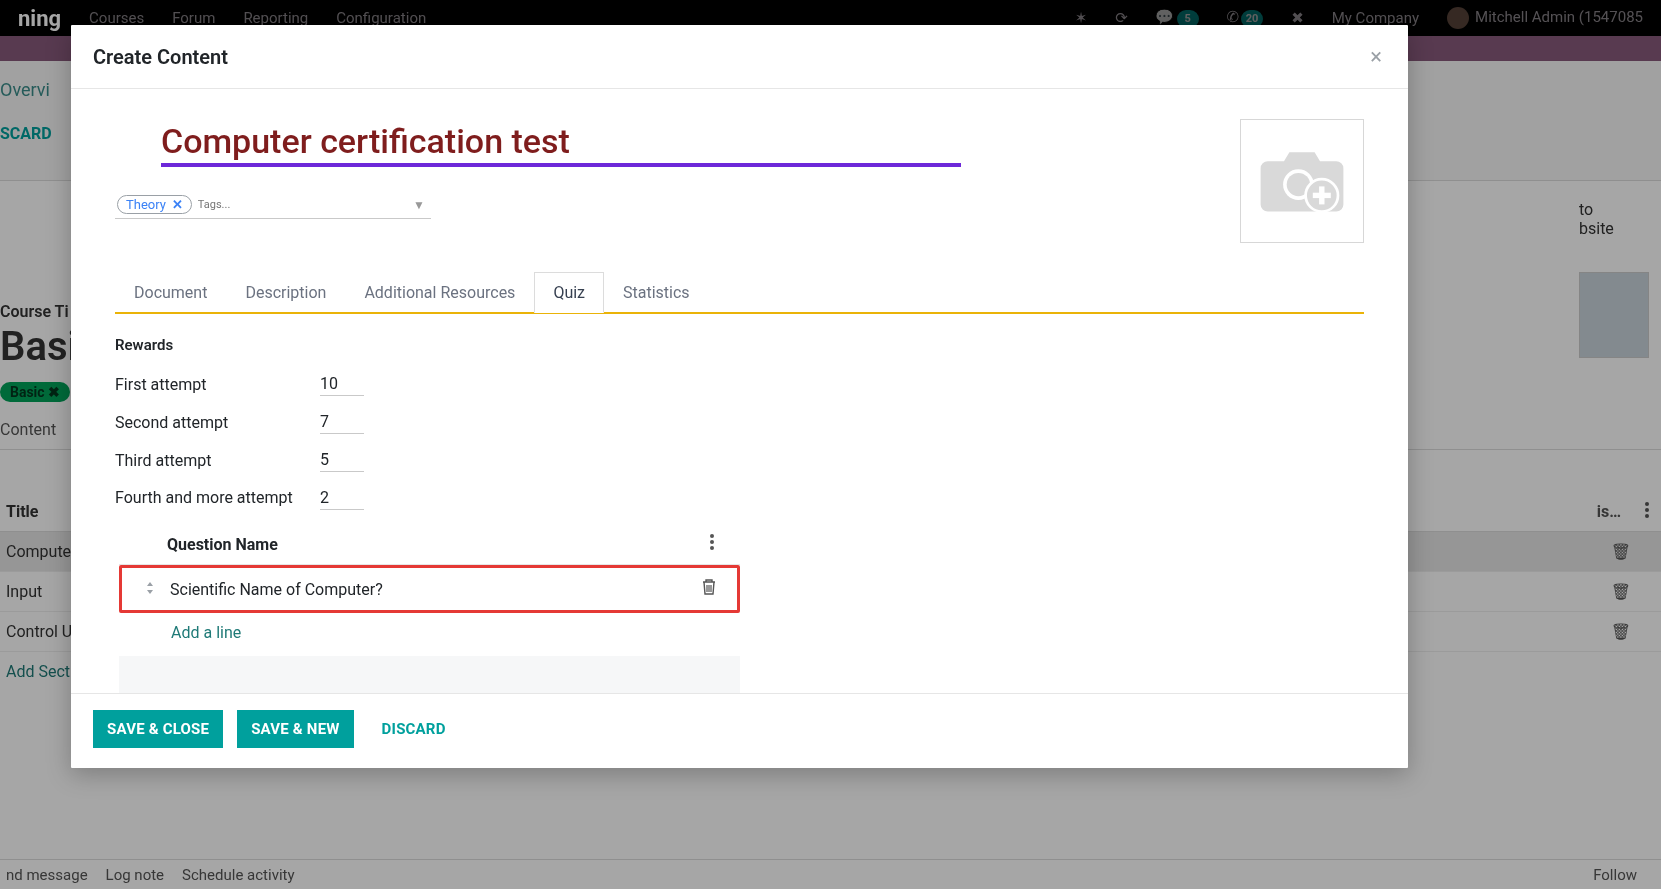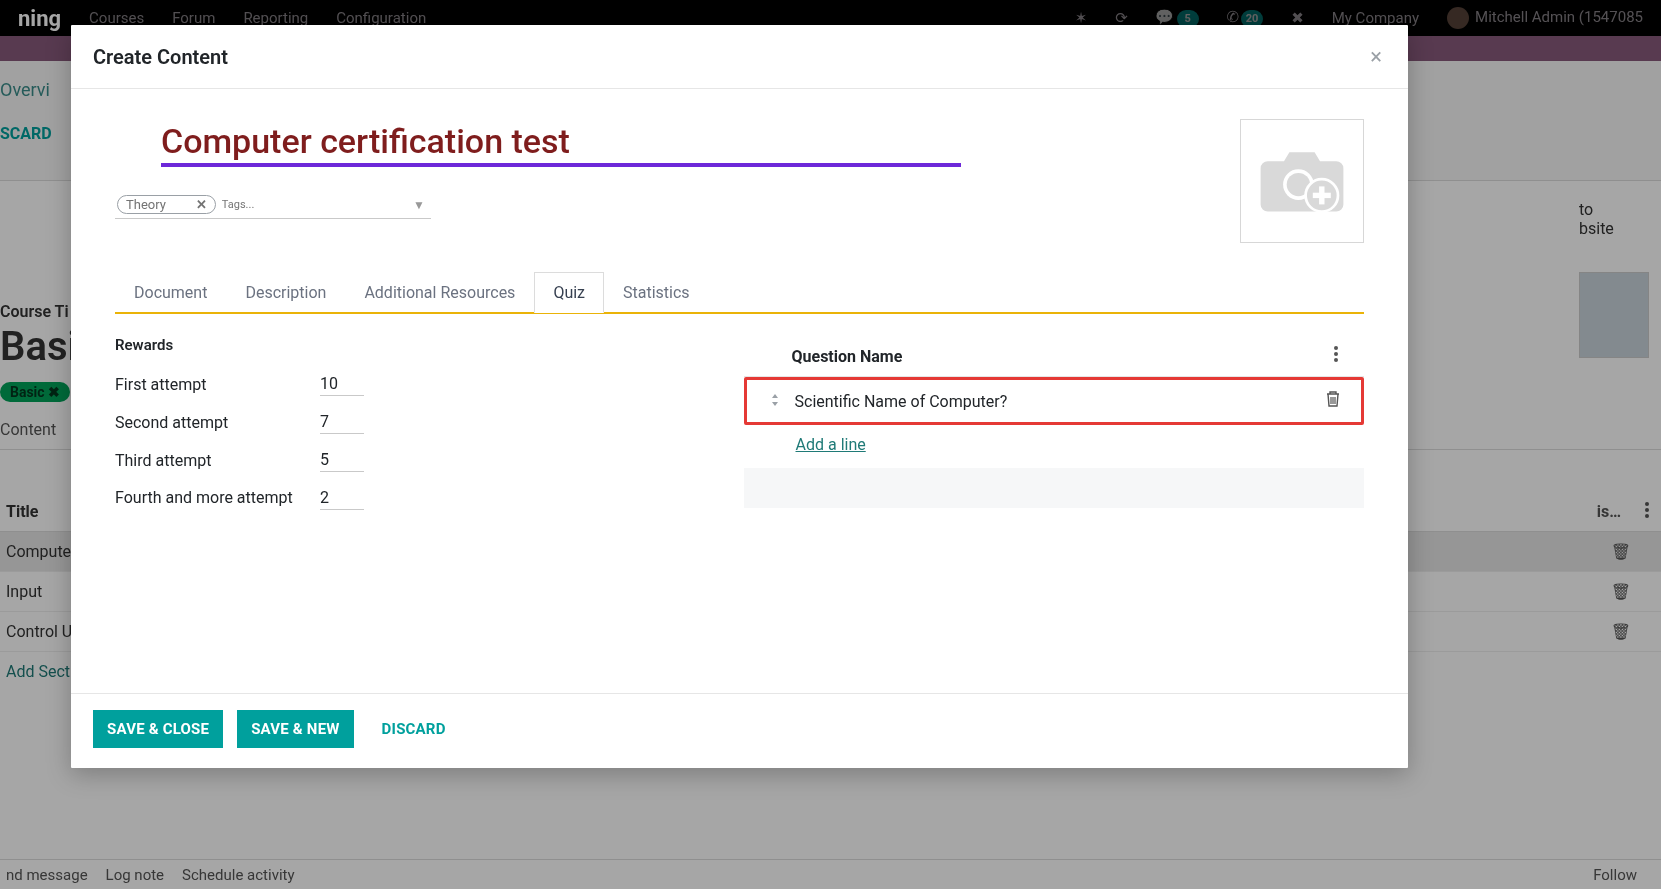--- a/index.html
+++ b/index.html
@@ -46,49 +46,49 @@
 .modal-header h2 { font-size: 20px; font-weight: 600; color: #212529; }
 .modal-header .close { margin-left: auto; font-size: 22px; color: #9aa0a6; cursor: pointer; padding: 4px; line-height: 1; }
 
 .modal-body { flex: 1; overflow: auto; padding: 28px 44px 8px 44px; position: relative; }
 
 .content-top { display: flex; }
 .content-left { flex: 1; padding-right: 24px; }
 .content-title-label { font-size: 15px; font-weight: 600; color: #212529; margin-bottom: 6px; }
 .content-title-input { font-size: 34px; font-weight: 500; color: #7f1d1d; border: none; border-bottom: 4px solid #6d28d9; width: 800px; padding: 4px 0 2px 0; outline: none; background: transparent; margin-bottom: 26px; margin-left: 46px; }
 .tagbox { display: inline-flex; align-items: center; border-bottom: 1px solid #c9c9c9; width: 316px; padding: 2px 2px 4px 2px; }
-.tag-chip { display: inline-flex; align-items: center; border: 1px solid #9aa0a6; color: #737373; border-radius: 12px; padding: 1px 8px; font-size: 13px; margin-right: 6px; gap: 24px; }
+.tag-chip { display: inline-flex; align-items: center; border: 1px solid #9aa0a6; color: #3b82f6; border-radius: 12px; padding: 1px 8px; font-size: 13px; margin-right: 6px; }
 .tag-chip .x { margin-left: 6px; font-weight: 700; cursor: pointer; }
 .tag-input { border: none; outline: none; background: transparent; color: #999; font-size: 11px; flex: 1; }
 .tag-caret { color: #999; font-size: 12px; padding: 0 4px; }
 
 .image-box { width: 124px; height: 124px; border: 1px solid #d7d7d7; background: #fff; display: flex; align-items: center; justify-content: center; position: relative; margin-top: 2px; }
 .image-box svg { width: 90px; height: 76px; }
 
 .tabs { display: flex; margin-top: 28px; border-bottom: 2px solid #eab308; }
 .tab { padding: 10px 18px; font-size: 16px; color: #6b7280; cursor: pointer; border: 1px solid transparent; border-bottom: none; position: relative; top: 1px; }
 .tab.active { color: #374151; border-color: #dcdcdc; background: #fff; border-bottom: 1px solid #fff; }
 
-.quiz-area { display: flex; margin-top: 22px; }
+.quiz-area { display: flex; margin-top: 22px; flex-direction: column; }
 .quiz-left { width: 50%; padding-right: 24px; }
 .quiz-right { width: 50%; padding-left: 4px; }
 .section-title { font-size: 15px; font-weight: 600; color: #212529; margin-bottom: 18px; }
 .reward-row { display: flex; align-items: center; margin-bottom: 14px; }
 .reward-row label { width: 205px; font-size: 16px; color: #212529; }
 .reward-row input { width: 44px; border: none; border-bottom: 1px solid #c9c9c9; font-size: 16px; color: #212529; outline: none; background: transparent; padding: 2px 0; }
 
 .q-header { display: flex; align-items: center; padding: 10px 8px; border-bottom: 1px solid #e6e6e6; font-weight: 700; color: #212529; font-size: 16px; }
 .q-col-handle { width: 40px; }
 .q-col-name { flex: 1; }
 .q-col-actions { width: 40px; text-align: center; }
 .q-row { display: flex; align-items: center; padding: 10px 8px; font-size: 16px; color: #212529; }
 .q-row.hl { border: 3px solid #e53935; border-radius: 2px; }
 .q-handle svg { width: 14px; height: 14px; }
 .q-trash svg { width: 16px; height: 18px; }
-.q-add { color: #1f7a77; font-size: 16px; padding: 10px 8px 10px 52px; cursor: pointer; text-decoration: underline; }
+.q-add { color: #1f7a77; font-size: 16px; padding: 10px 8px 10px 52px; cursor: pointer; }
 .q-ghost { height: 40px; background: #f6f7f8; margin-top: 4px; }
 
 .modal-footer { border-top: 1px solid #e6e6e6; padding: 16px 22px 20px 22px; display: flex; align-items: center; }
 .btn { font-size: 15px; font-weight: 700; padding: 10px 14px; border: none; cursor: pointer; margin-right: 14px; letter-spacing: 0.2px; }
 .btn.primary { background: #00a09d; color: #fff; }
 .btn.link { background: transparent; color: #00a09d; font-weight: 700; }
 
 .kebab svg { width: 4px; height: 16px; }
 </style>
 </head>

